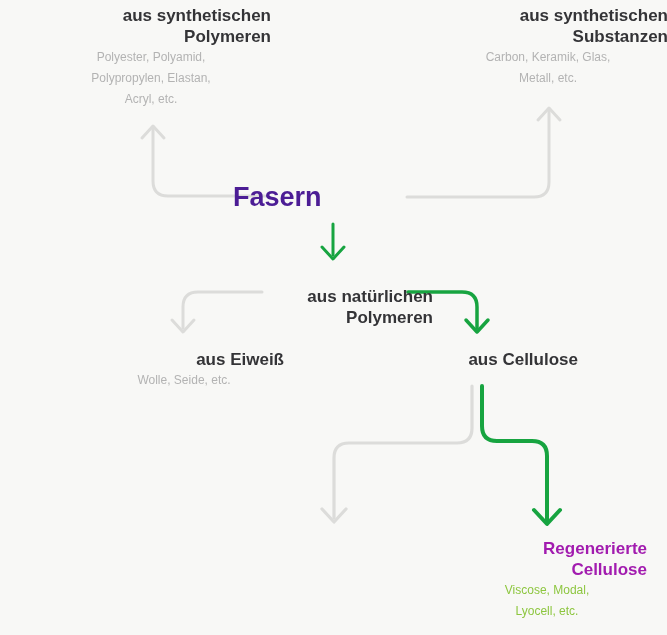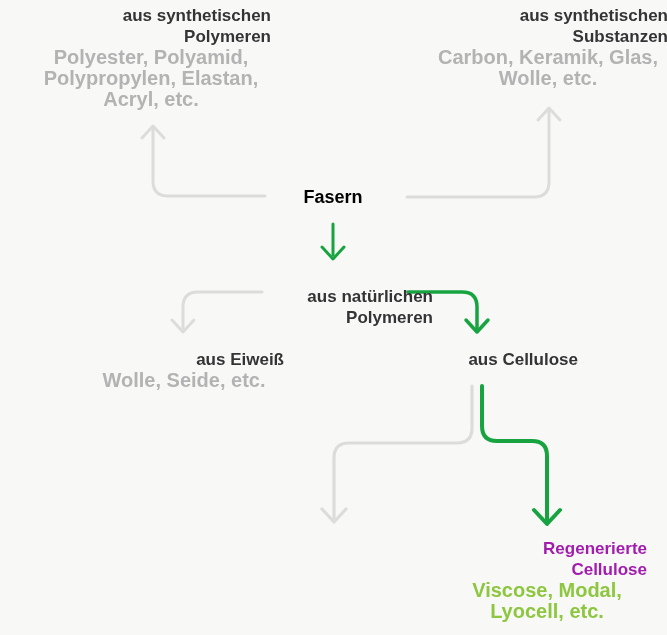--- a/index.html
+++ b/index.html
@@ -26,35 +26,35 @@
   }
   .node .title {
     font-size: 17px;
     line-height: 21px;
     font-weight: 700;
     color: #343437;
     white-space: pre-line;
     text-align: right;
   }
   .node .examples {
-    font-size: 20px;
+    font-size: 12px;
     line-height: 21px;
-    font-weight: 700;
+    font-weight: 400;
     color: #b3b3b3;
     white-space: pre-line;
   }
   .root-node {
     position: absolute;
     left: 233px; top: 183px;
     width: 200px;
-    text-align: center;
-    font-size: 18px;
+    text-align: left;
+    font-size: 27px;
     line-height: 29px;
     font-weight: 700;
-    color: #000000;
+    color: #4c1d95;
   }
   
   .n-synthetic   { left: 31px;  top: 5px;   width: 240px; }
   .n-inorganic   { left: 428px; top: 5px;   width: 240px; }
   .n-natural     { left: 233px; top: 286px; width: 200px; }
   .n-protein     { left: 84px;  top: 349px; width: 200px; }
   .n-cellulose   { left: 378px; top: 349px; width: 200px; }
   .n-cotton      { left: 235px; top: 538px; width: 200px; }
   .n-regenerated { left: 447px; top: 538px; width: 200px; }
   .n-regenerated .title    { color: #a21caf; }
@@ -112,21 +112,21 @@
 Polymeren</div>
     <div class="examples">Polyester, Polyamid,
 Polypropylen, Elastan,
 Acryl, etc.</div>
   </div>
 
   <div class="node n-inorganic">
     <div class="title">aus synthetischen
 Substanzen</div>
     <div class="examples">Carbon, Keramik, Glas,
-Wolle, etc.</div>
+Metall, etc.</div>
   </div>
 
   <div class="node n-natural">
     <div class="title">aus natürlichen
 Polymeren</div>
   </div>
 
   <div class="node n-protein">
     <div class="title">aus Eiweiß</div>
     <div class="examples">Wolle, Seide, etc.</div>

